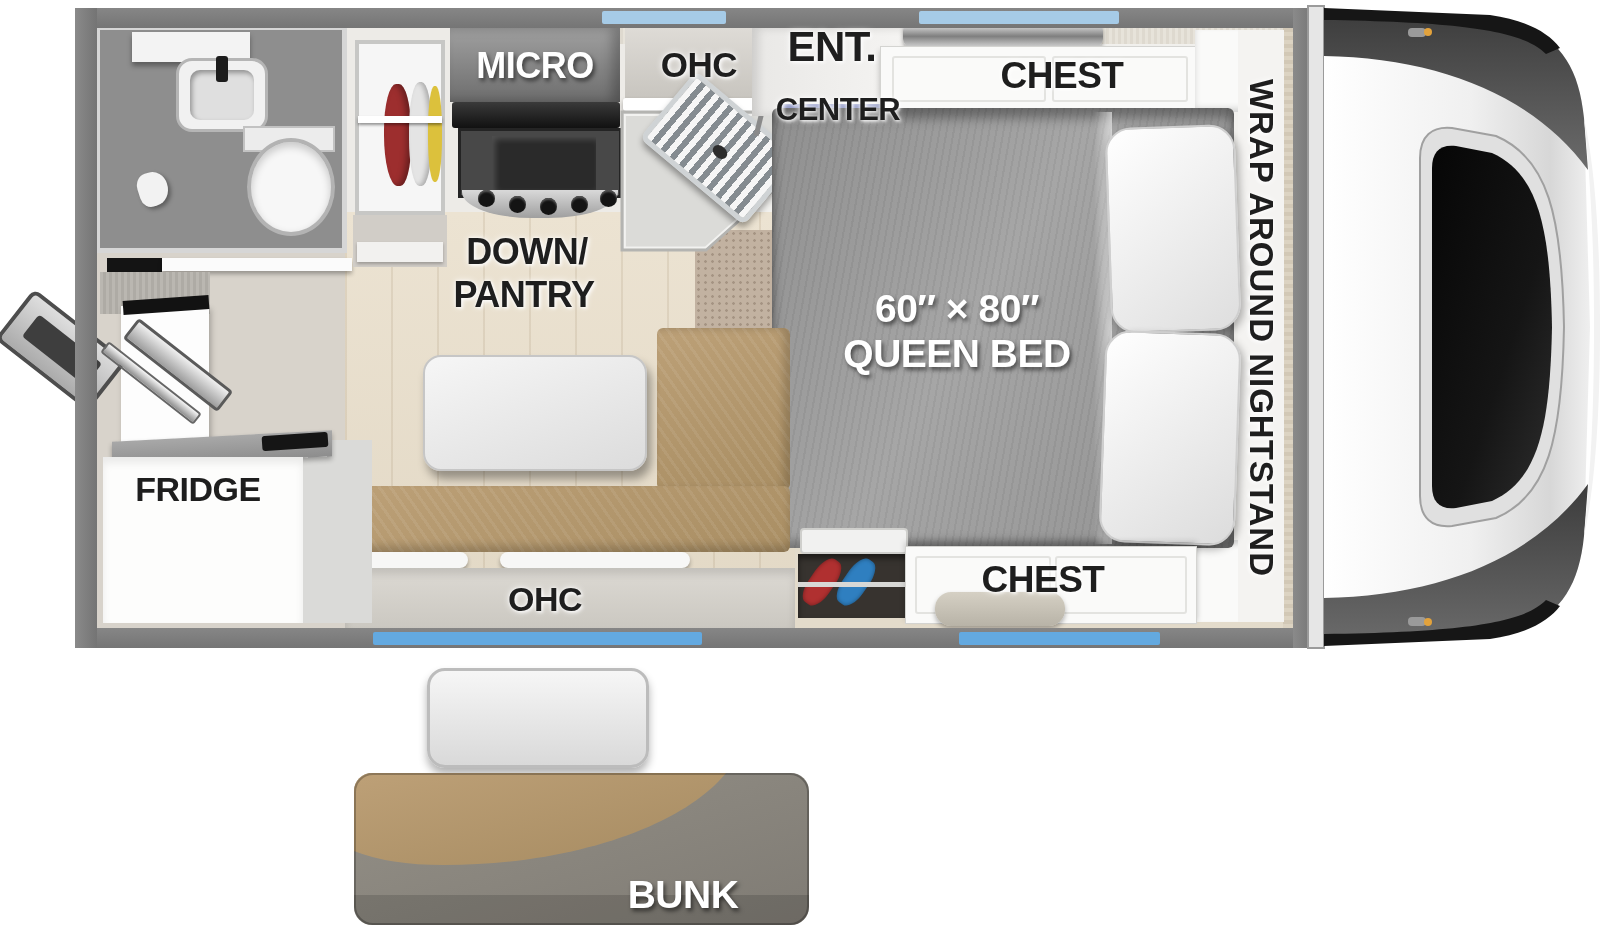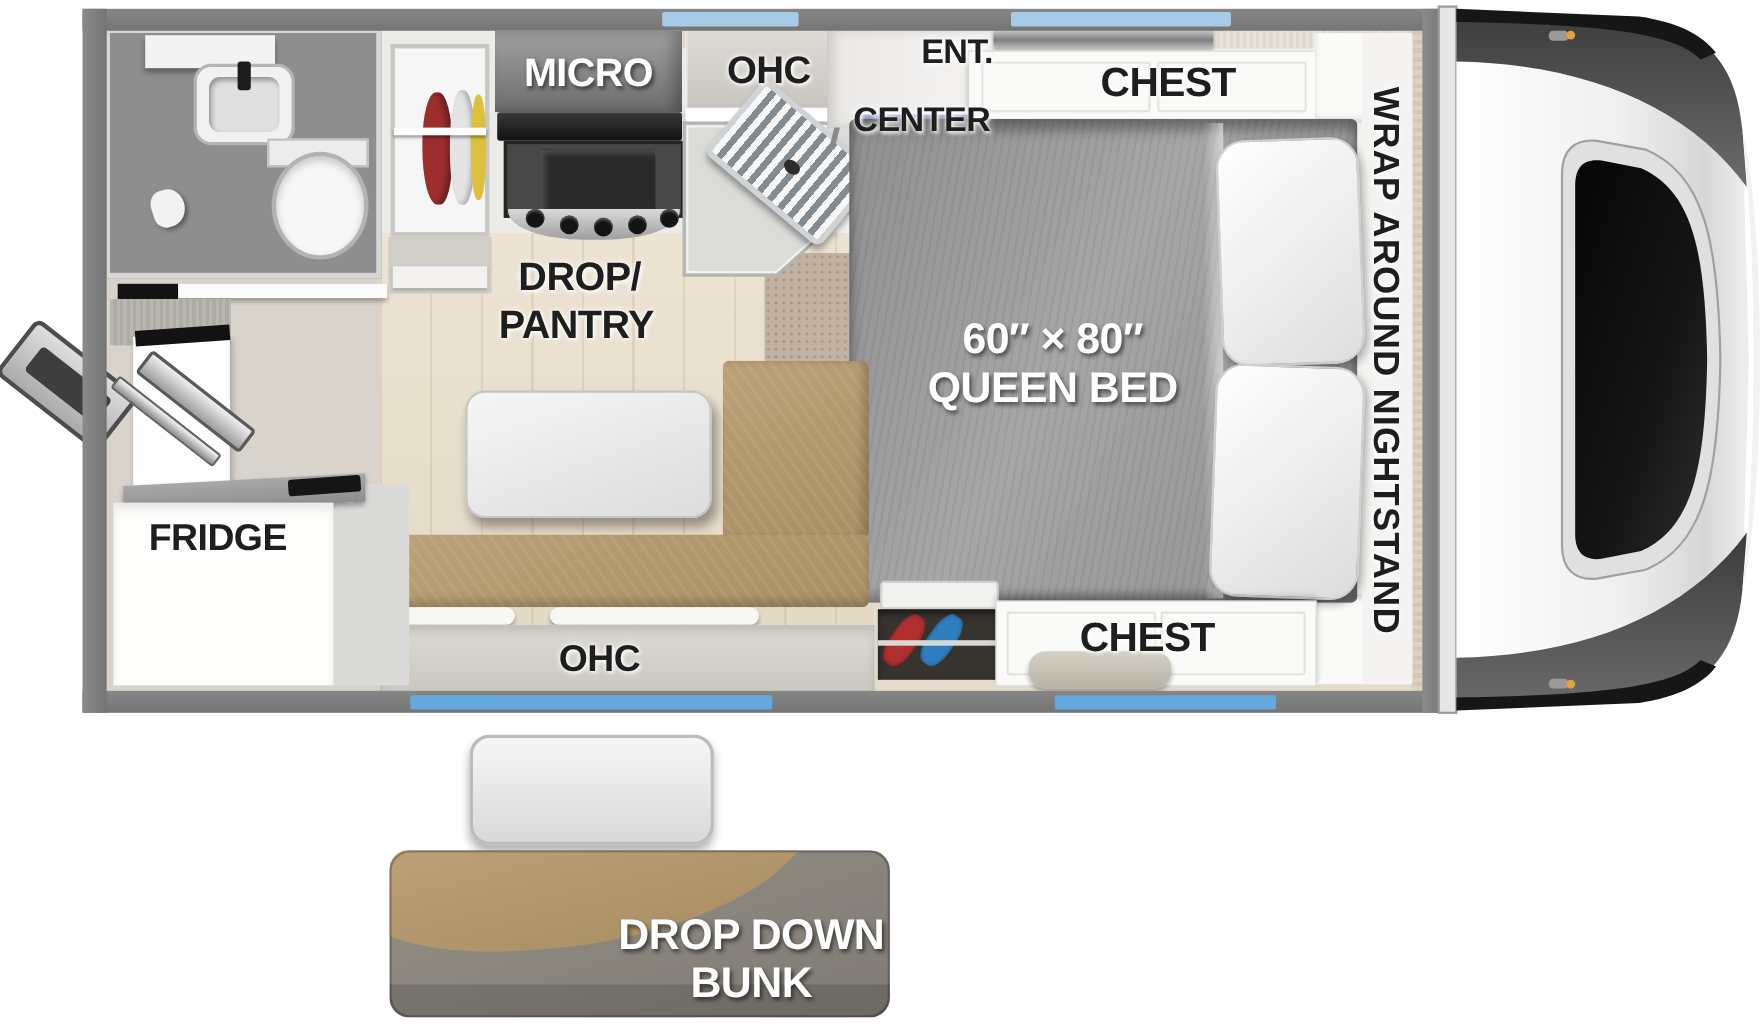--- a/index.html
+++ b/index.html
@@ -193,27 +193,26 @@
     <g clip-path="url(#bunkClip)">
       <rect x="0" y="0" width="455" height="152" fill="url(#bunkGray)"></rect>
       <path d="M0,0 L372,0 C330,52 220,92 90,92 Q35,92 0,78 Z" fill="url(#bunkTan)"></path>
       <rect x="0" y="122" width="455" height="30" fill="rgba(0,0,0,.14)"></rect>
     </g>
     <rect x="1" y="1" width="453" height="150" rx="18" fill="none" stroke="rgba(0,0,0,.25)" stroke-width="2"></rect>
   </svg>
 
   <div class="lbl light" style="left:535px;top:66px;font-size:36px;">MICRO</div>
   <div class="lbl dark" style="left:699px;top:64px;font-size:35px;">OHC</div>
-  <div class="lbl dark" style="left:870px;top:47px;font-size:31px;">ENT.</div>
+  <div class="lbl dark" style="left:832px;top:47px;font-size:42px;">ENT.</div>
   <div class="lbl dark" style="left:838px;top:91px;font-size:31px;margin-top:18px;">CENTER</div>
   <div class="lbl dark" style="left:1062px;top:75px;font-size:37px;">CHEST</div>
   <div class="lbl dark vert" style="left:1261px;top:328px;font-size:33px;letter-spacing:1px;">WRAP AROUND NIGHTSTAND</div>
-  <div class="lbl dark" style="left:527px;top:252px;font-size:36px;">DROP/</div>
+  <div class="lbl dark" style="left:527px;top:252px;font-size:36px;">DOWN/</div>
   <div class="lbl dark" style="left:524px;top:295px;font-size:36px;">PANTRY</div>
   <div class="lbl light" style="left:957px;top:308px;font-size:39px;">60″ × 80″</div>
   <div class="lbl light" style="left:957px;top:353px;font-size:39px;">QUEEN BED</div>
   <div class="lbl dark" style="left:198px;top:489px;font-size:34px;">FRIDGE</div>
   <div class="lbl dark" style="left:545px;top:599px;font-size:34px;">OHC</div>
   <div class="lbl dark" style="left:1043px;top:579px;font-size:37px;">CHEST</div>
-  <div class="lbl light" style="left:683px;top:850px;font-size:39px;">DROP DOWN</div>
   <div class="lbl light" style="left:683px;top:894px;font-size:39px;">BUNK</div>
 
 </div>
 
 </body></html>

